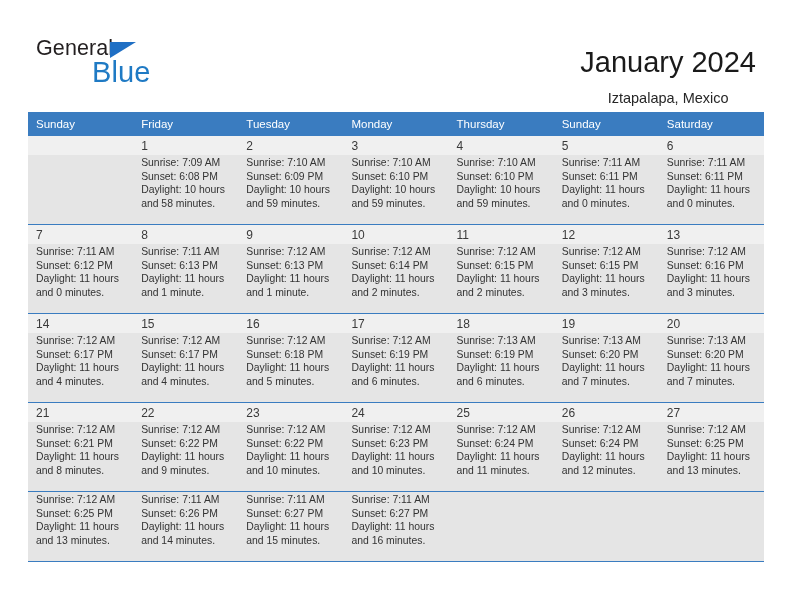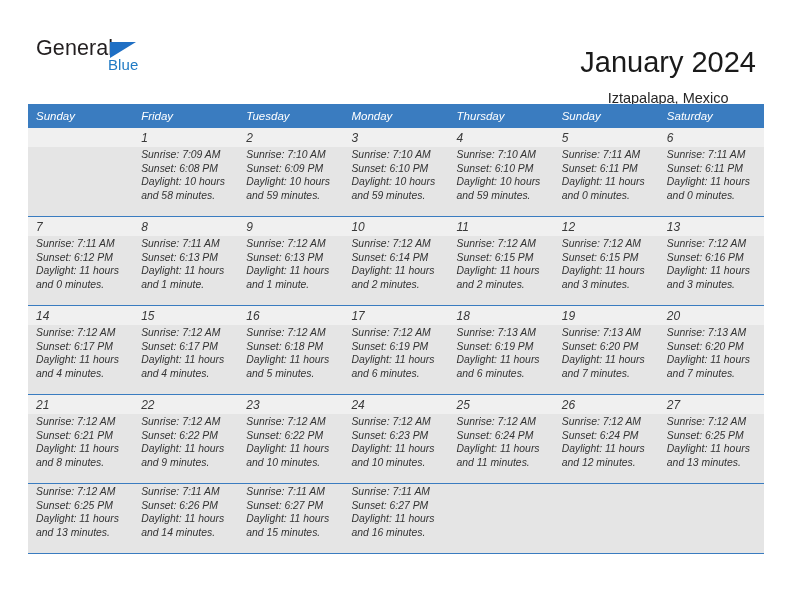--- a/index.html
+++ b/index.html
@@ -51,23 +51,23 @@
     position: absolute;
     left: 74px;
     top: 6px;
     width: 0;
     height: 0;
     border-left: 26px solid #1f6fc4;
     border-bottom: 16px solid transparent;
   }
   .logo-blue {
     position: absolute;
-    left: 72px;
+    left: 56px;
     top: 20px;
-    font-size: 15px;
+    font-size: 29px;
     color: #1f7ac4;
     letter-spacing: 0.1px;
     font-family: "Liberation Sans", sans-serif;
   }
 
   .title-block {
     position: absolute;
     right: 36px;
     top: 44px;
     text-align: center;
@@ -84,25 +84,24 @@
     color: #262626;
     line-height: 22px;
     margin-top: 7px;
     white-space: nowrap;
   }
 
   
   .calendar {
     position: absolute;
     left: 28px;
-    top: 104px;
+    top: 112px;
     width: 736px;
     border-collapse: collapse;
     table-layout: fixed;
-    font-style: italic;
   }
 
   .calendar th {
     background: #3a7cc0;
     color: #ffffff;
     font-size: 11.5px;
     font-weight: normal;
     text-align: left;
     padding: 5px 0 5px 8px;
     height: 14px;

